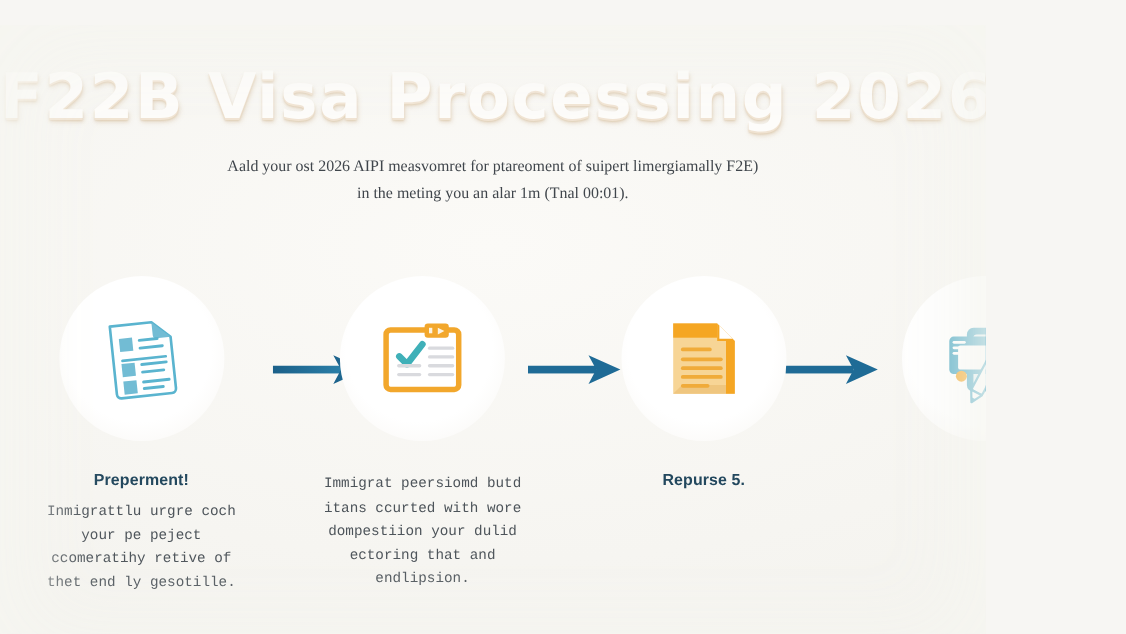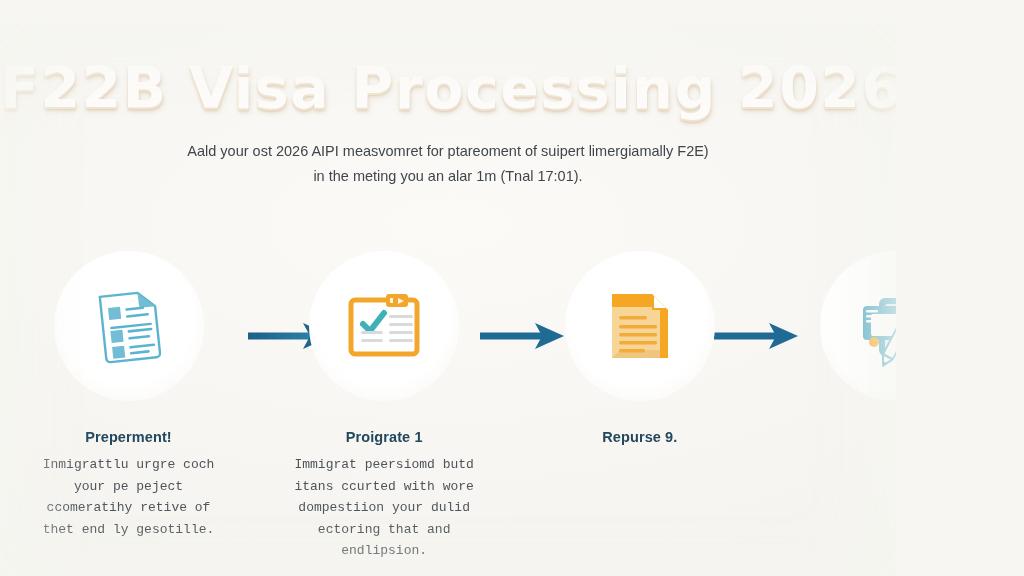--- a/index.html
+++ b/index.html
@@ -52,21 +52,21 @@
       1px 4px 5px rgba(200,170,130,0.35);
     line-height: 1.12;
     white-space: nowrap;
   }
   .subtitle {
     margin: 18px auto 0;
     width: 720px;
     font-size: 14.5px;
     line-height: 1.72;
     color: #40464c;
-    font-family: Liberation Sans, sans-serif;
+    font-family: Liberation Serif, serif;
   }
 
   
   .steps {
     position: absolute;
     top: 228px;
     left: 0;
     width: 1024px;
     display: flex;
     align-items: flex-start;
@@ -128,21 +128,21 @@
 </style>
 </head>
 <body>
 
 <div id="infographic">
 
   <div class="header">
     <h1 class="title">F22B Visa Processing 2026</h1>
     <p class="subtitle">
       <span>Aald your ost 2026 AIPI measvomret for ptareoment of suipert limergiamally F2E)</span><br>
-      <span>in the meting you an alar 1m (Tnal 17:01).</span>
+      <span>in the meting you an alar 1m (Tnal 00:01).</span>
     </p>
   </div>
 
   <div class="arrow arrow-1">
     <svg width="86" height="34" viewBox="0 0 86 34" aria-hidden="true">
       <defs>
         <linearGradient id="agrad" x1="0" y1="0" x2="1" y2="0">
           <stop offset="0%" stop-color="#1b6089"></stop>
           <stop offset="100%" stop-color="#2b7fa8"></stop>
         </linearGradient>
@@ -205,21 +205,20 @@
             <rect x="51" y="35" width="24" height="3" rx="1.5" fill="#d9dade"></rect>
             <rect x="51" y="43" width="24" height="3" rx="1.5" fill="#d9dade"></rect>
             <rect x="51" y="51" width="24" height="3" rx="1.5" fill="#d9dade"></rect>
             <rect x="51" y="59" width="24" height="3" rx="1.5" fill="#d9dade"></rect>
             <rect x="23" y="51" width="22" height="3" rx="1.5" fill="#d9dade"></rect>
             <rect x="23" y="59" width="22" height="3" rx="1.5" fill="#d9dade"></rect>
           </svg>
         </span>
       </div>
       <div class="step-body">
-        <h3 class="step-heading">Proigrate 1</h3>
         <p class="step-text">Immigrat peersiomd butd itans ccurted with wore dompestiion your dulid ectoring that and endlipsion.</p>
       </div>
     </div>
 
     <div class="step">
       <div class="icon-circle">
         <span>
           <svg width="92" height="92" viewBox="0 0 92 92" aria-hidden="true">
             <path d="M18 14 H58 L74 30 V78 H18 Z" fill="#f7d596"></path>
             <rect x="18" y="14" width="40" height="13" fill="#f5a623"></rect>
@@ -229,21 +228,21 @@
             <path d="M18 78 L26 70 H66 L66 78 Z" fill="#efc67f"></path>
             <rect x="25" y="36" width="28" height="3.4" rx="1.7" fill="#f0ab3a"></rect>
             <rect x="25" y="45" width="38" height="3.4" rx="1.7" fill="#f0ab3a"></rect>
             <rect x="25" y="53" width="38" height="3.4" rx="1.7" fill="#f0ab3a"></rect>
             <rect x="25" y="61" width="38" height="3.4" rx="1.7" fill="#f0ab3a"></rect>
             <rect x="25" y="69" width="26" height="3.4" rx="1.7" fill="#f0ab3a"></rect>
           </svg>
         </span>
       </div>
       <div class="step-body">
-        <h3 class="step-heading">Repurse 9.</h3>
+        <h3 class="step-heading">Repurse 5.</h3>
       </div>
     </div>
 
     <div class="step">
       <div class="icon-circle">
         <span>
           <svg width="92" height="92" viewBox="0 0 92 92" aria-hidden="true">
             <rect x="30" y="18" width="48" height="58" rx="6" fill="#4aa8c4"></rect>
             <rect x="36" y="24" width="38" height="46" rx="3" fill="#ffffff"></rect>
             <rect x="36" y="24" width="38" height="46" rx="3" fill="#56b0c9" opacity="0.18"></rect>

